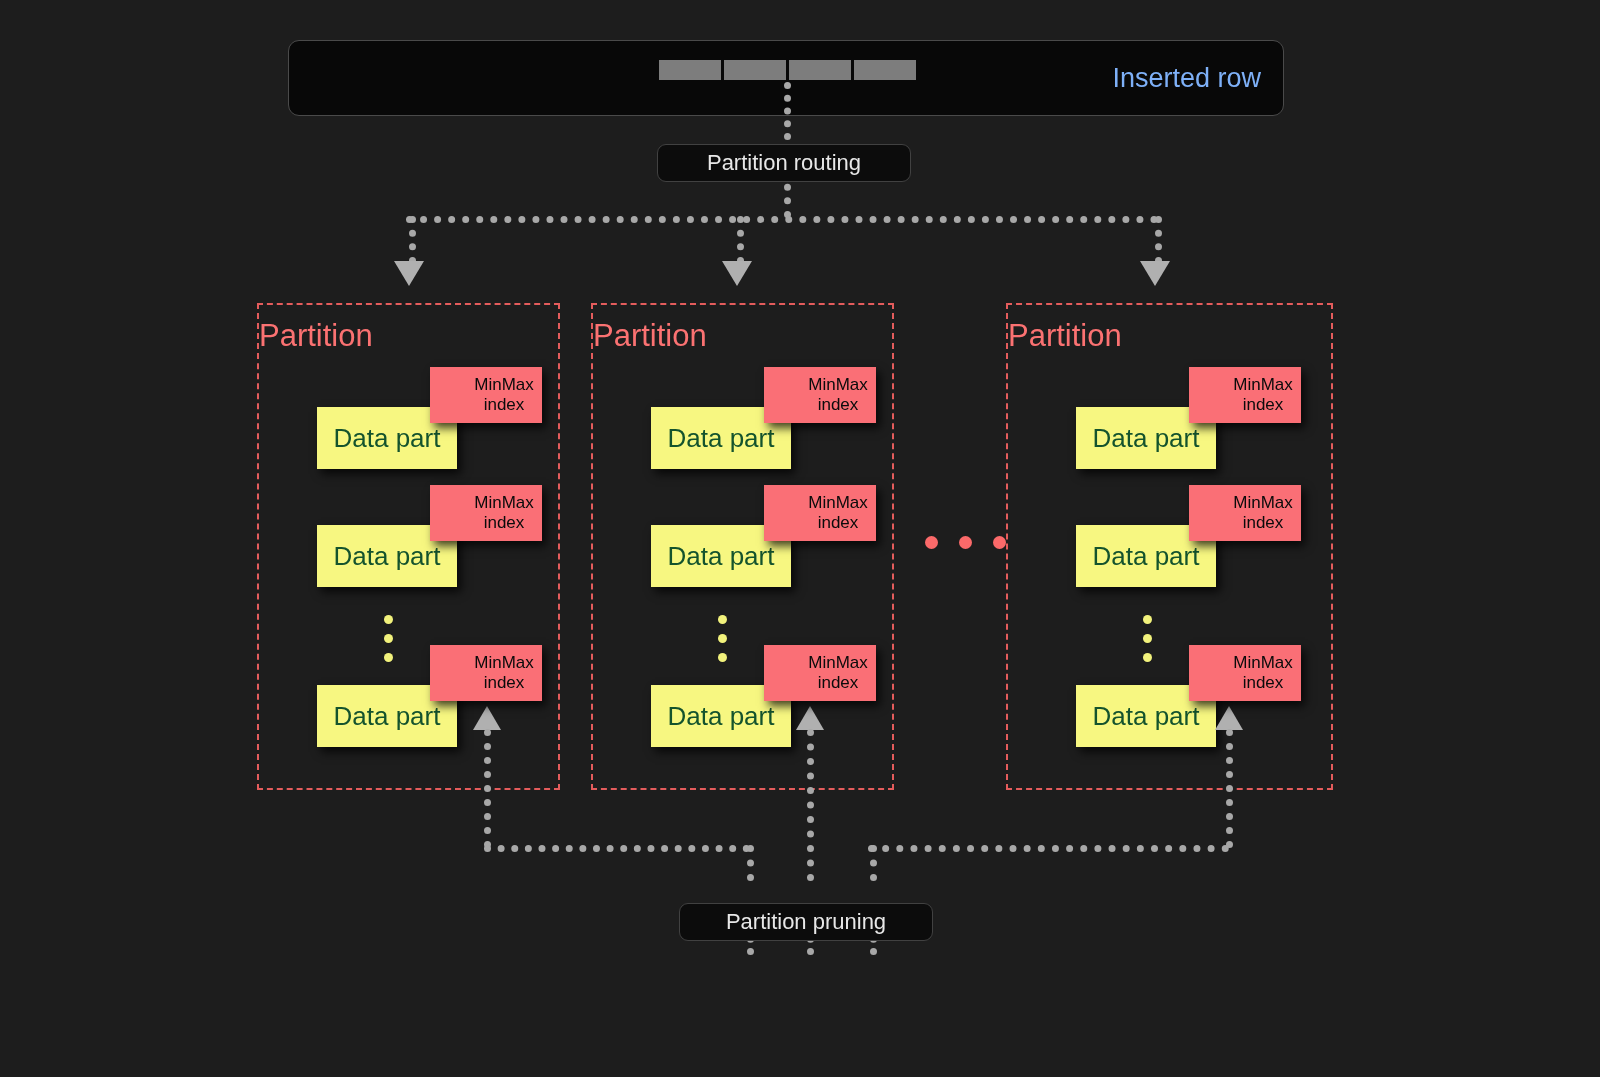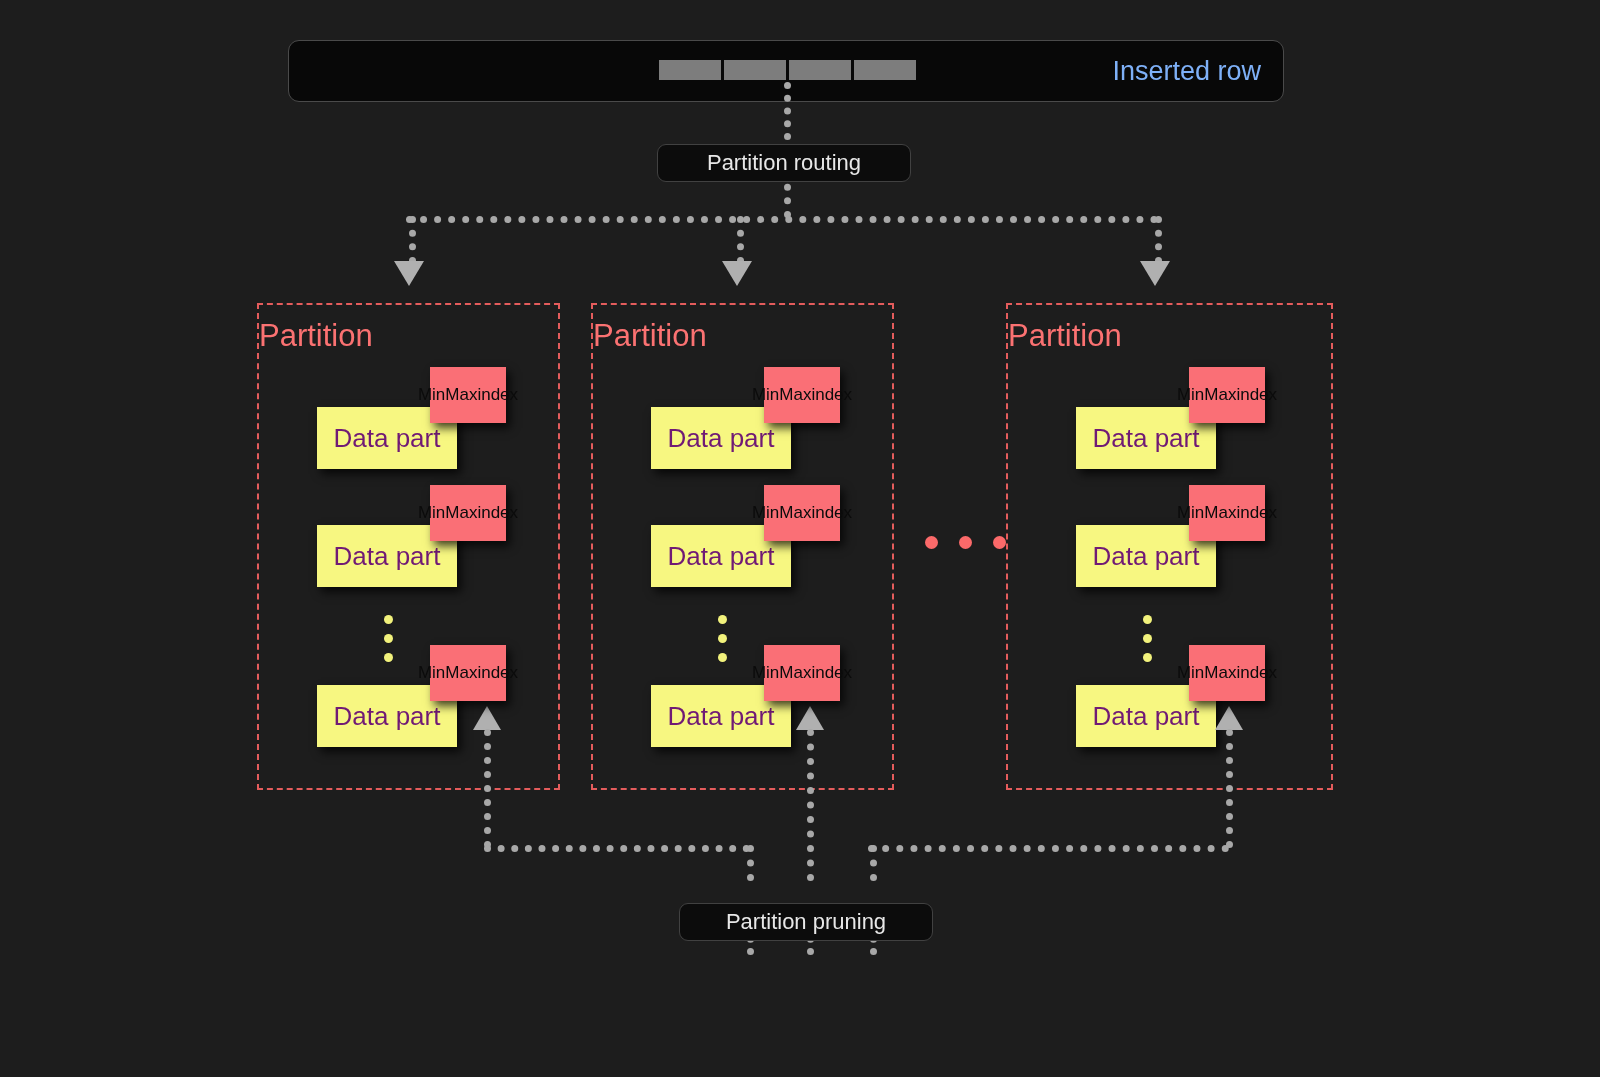--- a/index.html
+++ b/index.html
@@ -4,21 +4,21 @@
 <style>
   html,body{margin:0;padding:0;background:#1d1d1d;}
   body{width:1600px;height:1077px;position:relative;overflow:hidden;
        font-family:"Liberation Sans","DejaVu Sans",sans-serif;}
 
   #stage{position:absolute;inset:0;}
 
   
   .bar{position:absolute;background:#080808;border:1px solid #4a4a4a;
        border-radius:11px;box-sizing:border-box;}
-  #inserted-bar{left:288px;top:40px;width:996px;height:62px;padding-left:12px;}
+  #inserted-bar{left:288px;top:40px;width:996px;height:76px;padding-left:12px;}
   #query-bar{left:288px;top:955px;width:996px;height:62px;}
 
   .bar-label{position:absolute;right:22px;top:50%;transform:translateY(-50%);
              color:#7eb0f7;font-size:27px;white-space:nowrap;}
 
   
   .row-cells{position:absolute;left:659px;top:60px;display:flex;gap:3px;}
   .row-cell{width:62px;height:20px;background:#7d7d7d;}
 
   
@@ -38,27 +38,27 @@
   .partition{position:absolute;border:2px dashed #e45c5c;box-sizing:border-box;top:303px;height:487px;}
   #partition-0{left:257px;width:303px;}
   #partition-1{left:591px;width:303px;}
   #partition-2{left:1006px;width:327px;}
   .partition-title{position:absolute;top:13px;left:0;right:0;text-align:left;
                    color:#fb7272;font-size:31px;}
 
   
   .part-group{position:absolute;}
   .data-part{position:absolute;left:0;top:40px;width:140px;height:62px;
-             background:#f7f781;color:#701a75;font-size:26px;
+             background:#f7f781;color:#14532d;font-size:26px;
              display:flex;align-items:center;justify-content:center;
              box-shadow:4px 5px 9px rgba(0,0,0,.75);}
   .minmax{position:absolute;left:113px;top:0;width:76px;height:56px;
           background:#fa6f76;color:#0b0b0b;font-size:17px;line-height:1.15;
-          display:flex;flex-direction:row;align-items:center;justify-content:center;
-          box-shadow:4px 5px 9px rgba(0,0,0,.75);z-index:3;}
+          display:flex;flex-direction:column;align-items:center;justify-content:center;
+          box-shadow:4px 5px 9px rgba(0,0,0,.75);z-index:3;padding-left:36px;}
 
   
   .vdots{position:absolute;display:flex;flex-direction:column;gap:10px;align-items:center;}
   .vdots i{width:9px;height:9px;border-radius:50%;background:#f2f27c;display:block;}
 
   
   #partition-ellipsis{position:absolute;left:925px;top:536px;display:flex;gap:21px;}
   #partition-ellipsis i{width:13px;height:13px;border-radius:50%;background:#fb6a6a;display:block;}
 
   

